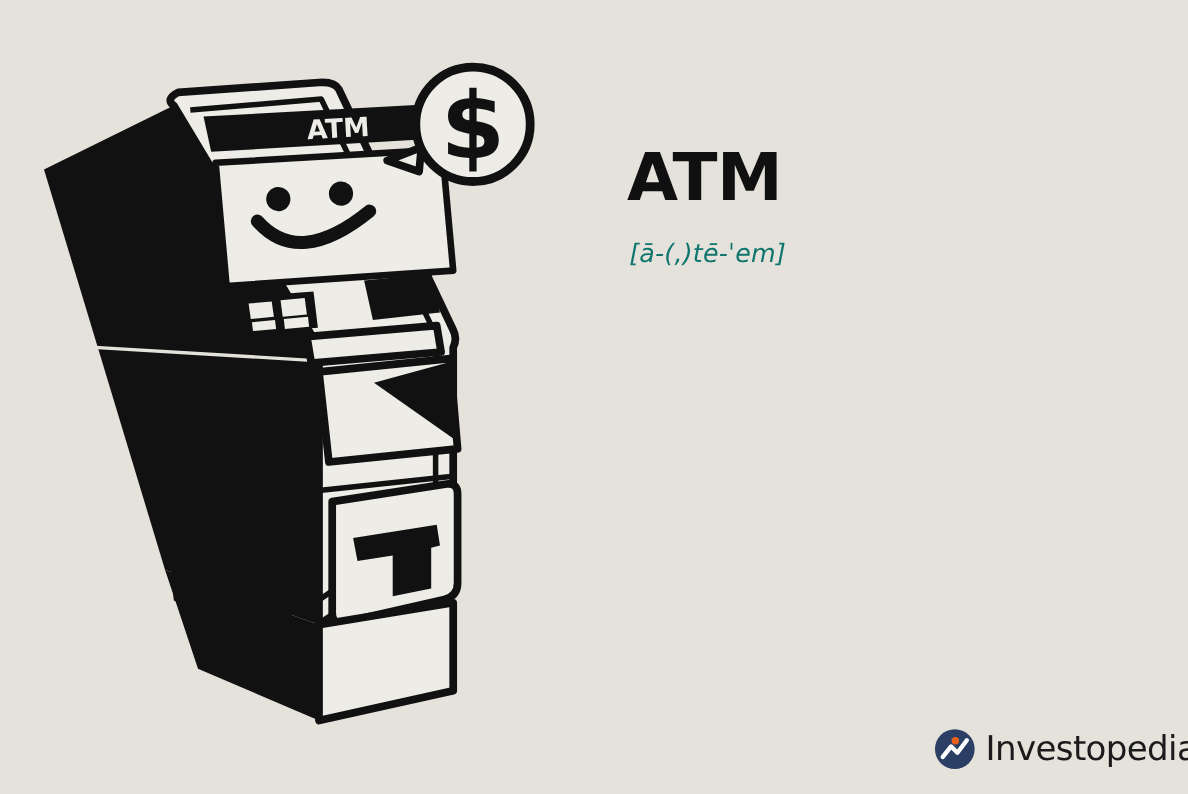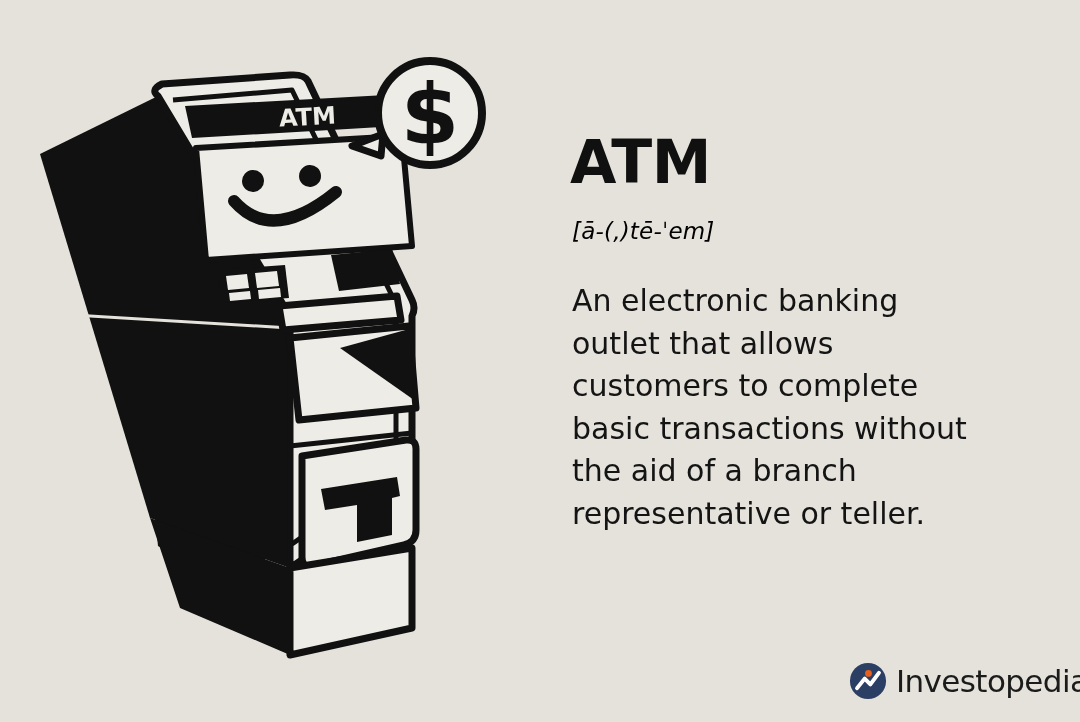--- a/index.html
+++ b/index.html
@@ -50,21 +50,21 @@
     line-height: 1.0;
     letter-spacing: -0.5px;
     color: #101010;
     margin: 0;
   }
 
   #pronunciation {
     font-family: "DejaVu Sans", sans-serif;
     font-size: 23px;
     font-style: italic;
-    color: #000000;
+    color: #0f766e;
     margin: 26px 0 0 2px;
     letter-spacing: 0.2px;
   }
 
   #definition {
     font-family: "DejaVu Sans", sans-serif;
     font-size: 30px;
     font-weight: 400;
     line-height: 1.42;
     color: #141414;
@@ -185,21 +185,20 @@
       </g>
 
     </svg>
   </div>
 
   <div id="text-column">
     <h1 id="term-title">ATM</h1>
 
     <div id="pronunciation">[ā-(,)tē-ˈem]</div>
 
-    <p id="definition">An electronic banking outlet that allows customers to complete basic transactions without the aid of a branch representative or teller.</p>
   </div>
 
   <div id="logo">
     <svg id="logo-mark" viewBox="0 0 40 40">
       <circle cx="20" cy="20" r="19" fill="#2B3E63"></circle>
       <path d="M 8.5 27.5 L 16.5 17.5 L 22.5 23.5 L 31.5 11.5" fill="none" stroke="#FFFFFF" stroke-width="4.2" stroke-linecap="round" stroke-linejoin="round"></path>
       <circle cx="20.5" cy="12" r="3.6" fill="#E8601C"></circle>
     </svg>
     <span id="logo-wordmark">Investopedia</span>
   </div>

